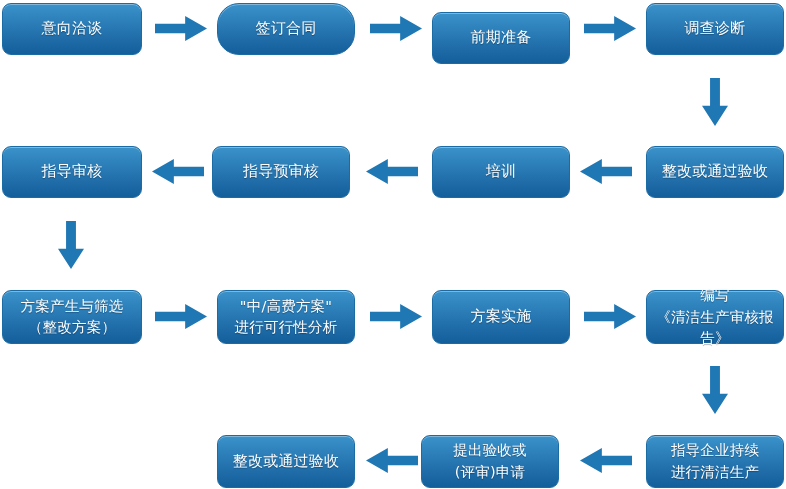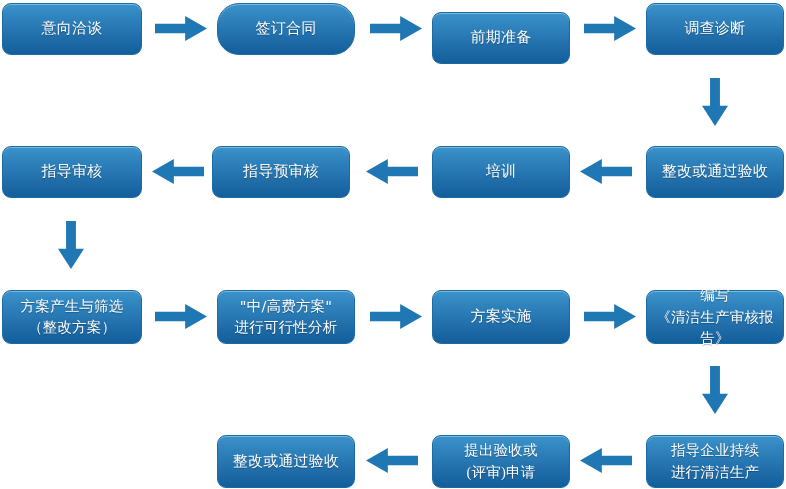--- a/index.html
+++ b/index.html
@@ -93,21 +93,21 @@
       <span class="label">编写
 《清洁生产审核报告》</span>
     </div>
     <div class="node" style="left: 432px; top: 290px; width: 138px; height: 54px;">
       <span class="label">方案实施</span>
     </div>
     <div class="node two-line" style="left: 646px; top: 435px; width: 138px; height: 53px; border-radius: 9px;">
       <span class="label">指导企业持续
 进行清洁生产</span>
     </div>
-    <div class="node two-line" style="left: 432px; top: 435px; width: 138px; height: 53px; font-family: Liberation Serif, serif;">
+    <div class="node two-line" style="left: 421px; top: 435px; width: 138px; height: 53px;">
       <span class="label">提出验收或
 (评审)申请</span>
     </div>
     <div class="node" style="left: 217px; top: 435px; width: 138px; height: 53px;">
       <span class="label">整改或通过验收</span>
     </div>
     <div class="arrow" style="left: 155px; top: 16px; width: 52px; height: 25px;">
       <svg width="52" height="25" viewBox="0 0 52 25">
         <path d="M0,7.75 L30.16,7.75 L30.16,0 L52,12.5 L30.16,25 L30.16,17.25 L0,17.25 Z" fill="#1f77b4"></path>
       </svg>

